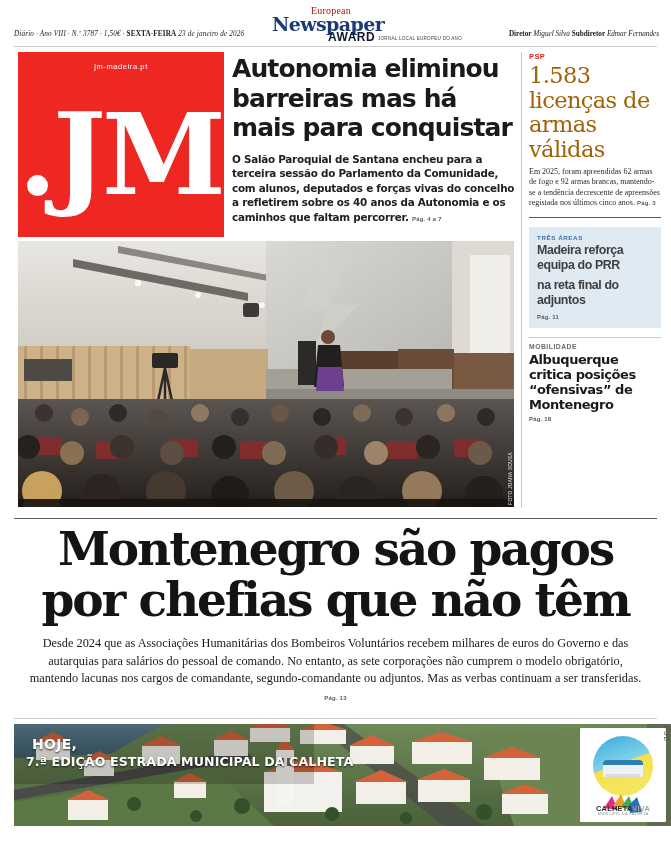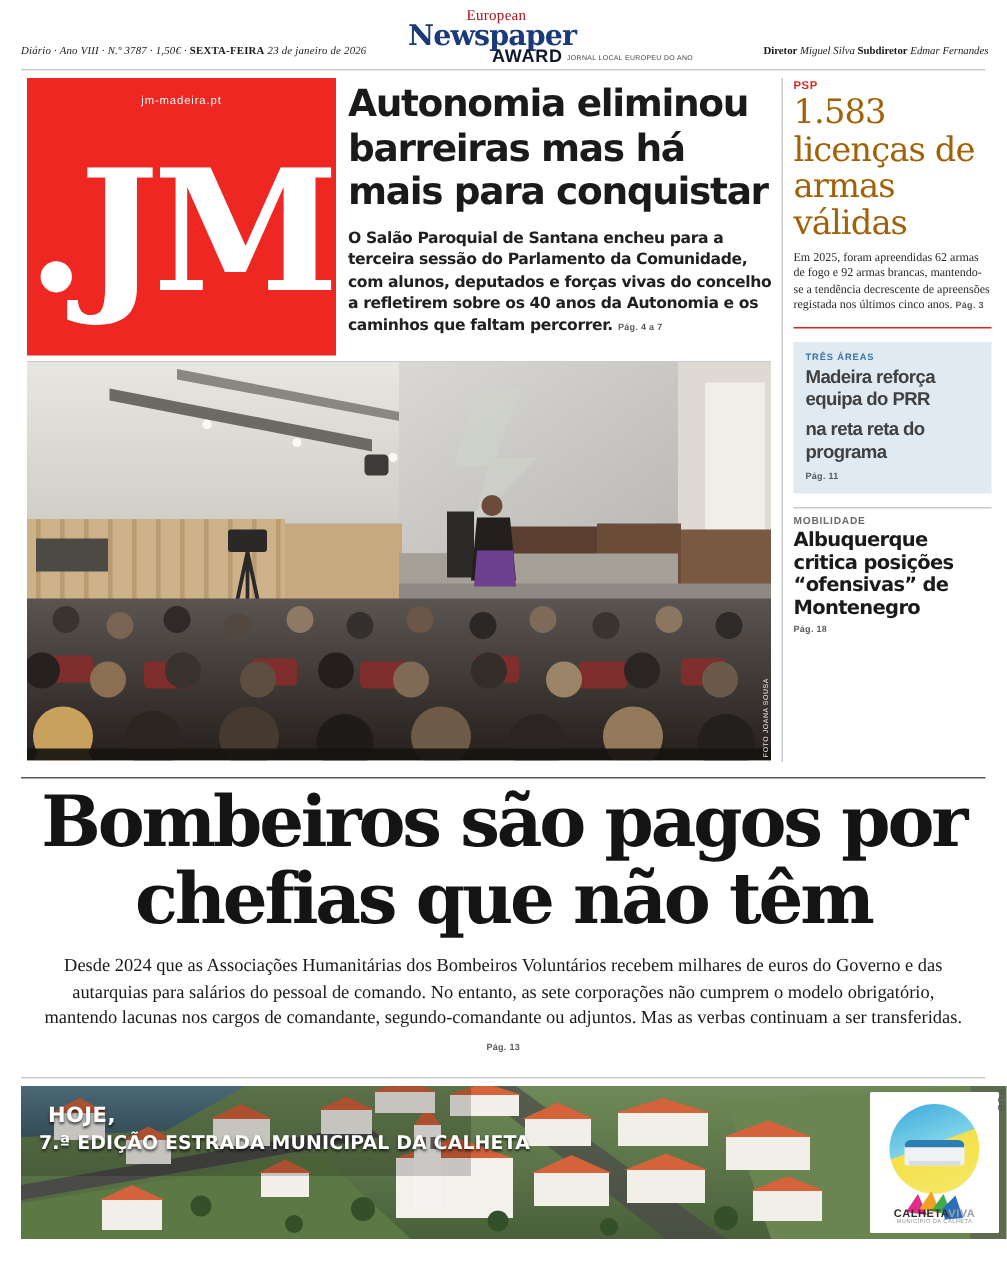--- a/index.html
+++ b/index.html
@@ -417,37 +417,37 @@
       <div class="rbody">
         <span>Em 2025, foram apreendidas 62 armas de fogo e 92 armas brancas, mantendo-se a tendência decrescente de apreensões registada nos últimos cinco anos. </span><span class="pgref">Pág. 3</span>
       </div>
     </div>
 
     <div class="hr-red"></div>
 
     <div class="bluebox">
       <div class="kicker-blue">TRÊS ÁREAS</div>
       <div class="bh">Madeira reforça equipa do PRR</div>
-      <div class="bh bh2">na reta reta do programa</div>
+      <div class="bh bh2">na reta final do adjuntos</div>
       <div style="margin-top:6px;" class="pgref">Pág. 11</div>
     </div>
 
     <div class="hr-grey"></div>
 
     <div>
       <div class="kicker-grey">MOBILIDADE</div>
       <div class="bh-sans">Albuquerque critica posições “ofensivas” de Montenegro</div>
       <div style="margin-top:4px;" class="pgref">Pág. 18</div>
     </div>
   </div>
 
   <div class="sep-thick"></div>
 
   <div class="bigbar">
-    <h2>Bombeiros são pagos por chefias que não têm</h2>
+    <h2>Montenegro são pagos por chefias que não têm</h2>
     <div class="bigbody">
       <span>Desde 2024 que as Associações Humanitárias dos Bombeiros Voluntários recebem milhares de euros do Governo e das autarquias para salários do pessoal de comando. No entanto, as sete corporações não cumprem o modelo obrigatório, mantendo lacunas nos cargos de comandante, segundo-comandante ou adjuntos. Mas as verbas continuam a ser transferidas. </span><span class="pgref">Pág. 13</span>
     </div>
   </div>
 
   <div class="sep-thin"></div>
 
   <div class="adbanner">
     <svg width="633" height="102" viewBox="0 0 633 102" preserveAspectRatio="none">
       <defs>

